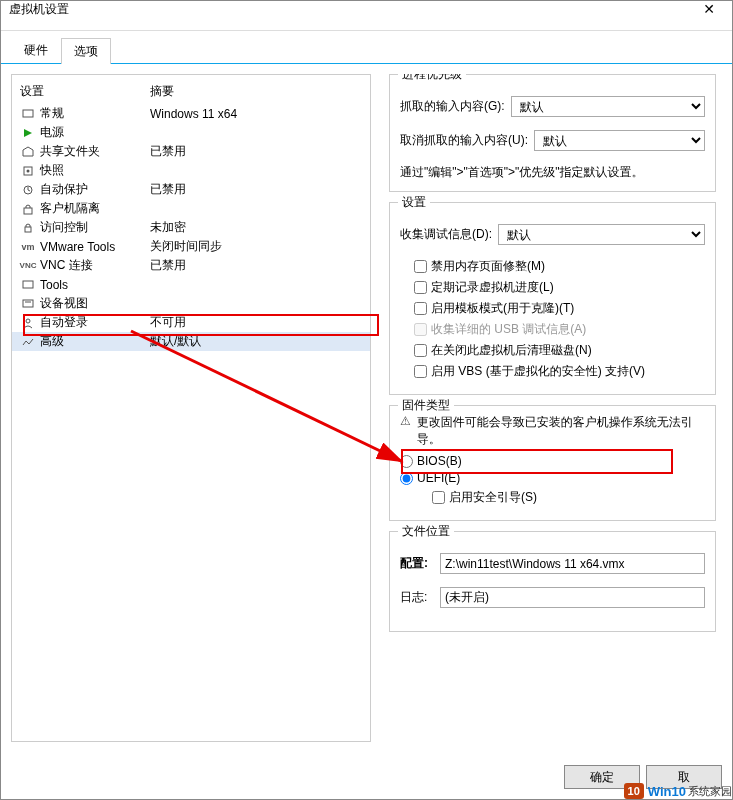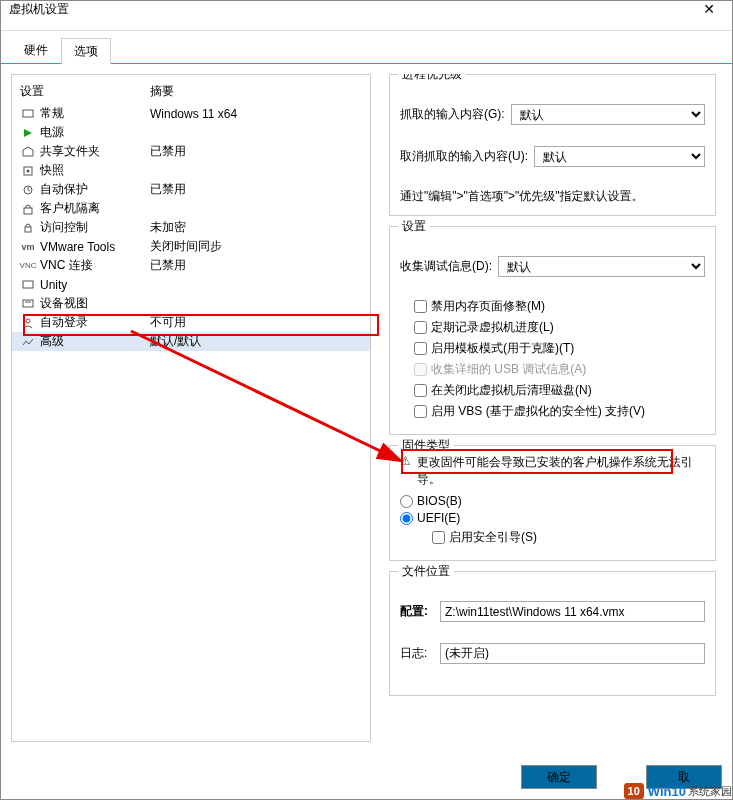--- a/index.html
+++ b/index.html
@@ -18,31 +18,31 @@
     .left-rows { }
     .row { display: flex; align-items: center; padding: 2px 8px; height: 19px; font-size: 12px; }
     .row.selected { background: #dde8f6; }
     .row .icon { width: 16px; height: 14px; margin-right: 4px; display: inline-flex; align-items: center; justify-content: center; font-size: 11px; color: #555; }
     .row .icon svg { width: 12px; height: 12px; }
     .row .label { width: 110px; }
     .row .summary { }
     .right-panel { flex: 1; padding: 0 6px 0 8px; overflow: hidden; }
     .fieldset { border: 1px solid #ccc; margin-bottom: 10px; padding: 8px 10px 10px 10px; position: relative; }
     .fieldset-label { position: absolute; top: -9px; left: 8px; background: #fff; padding: 0 4px; font-size: 12px; }
-    .form-row { display: flex; align-items: center; margin: 21px 0; gap: 6px; font-size: 12px; justify-content: flex-end; }
+    .form-row { display: flex; align-items: center; margin: 13px 0; gap: 6px; font-size: 12px; justify-content: flex-end; }
     .form-row label { white-space: nowrap; }
     .form-row select, .form-row input[type=text] { flex: 1; height: 21px; border: 1px solid #aaa; font-size: 12px; padding: 0 4px; background: #fff; }
     .checkbox-row { display: flex; align-items: center; gap: 4px; margin: 4px 0; font-size: 12px; padding-left: 14px; }
     .checkbox-row.disabled { color: #999; }
     .radio-row { display: flex; align-items: center; gap: 4px; margin: 3px 0; font-size: 12px; }
     .note { font-size: 12px; margin-top: 4px; }
     .warn-row { display: flex; gap: 6px; align-items: flex-start; font-size: 12px; margin-bottom: 6px; }
     .warn-icon { color: #444; }
     .buttons { position: absolute; bottom: 10px; right: 10px; display: flex; gap: 6px; }
-    .btn { width: 76px; height: 24px; border: 1px solid #888; background: #0369a1; font-size: 12px; margin-left: 43px; }
+    .btn { width: 76px; height: 24px; border: 1px solid #888; background: #e5e5e5; font-size: 12px; }
     .watermark { position: absolute; right: 0px; bottom: 0px; display: flex; align-items: center; font-size: 13px; font-weight: bold; }
     .watermark .badge { background: #c2410c; color: #fff; padding: 2px 4px; border-radius: 3px; font-size: 11px; margin-right: 4px; }
     .watermark .txt1 { color: #0a78d6; }
     .watermark .txt2 { color: #333; font-weight: normal; font-size: 11px; margin-left: 2px; }
     .highlight-box { position: absolute; border: 2px solid #e60000; pointer-events: none; }
     .arrow-svg { position: absolute; pointer-events: none; }
   </style>
 </head>
 <body>
 
@@ -133,32 +133,32 @@
           </div>
           <div class="row">
             <span class="icon">
               <span style="font-size:9px;font-weight:bold;color:#555;">vm</span>
             </span>
             <span class="label">VMware Tools</span>
             <span class="summary">关闭时间同步</span>
           </div>
           <div class="row">
             <span class="icon">
-              <span style="font-size:8px;font-weight:normal;color:#555;">VNC</span>
+              <span style="font-size:8px;font-weight:bold;color:#555;">VNC</span>
             </span>
             <span class="label">VNC 连接</span>
             <span class="summary">已禁用</span>
           </div>
           <div class="row">
             <span class="icon">
               <svg viewBox="0 0 12 12">
                 <rect x="1" y="2" width="10" height="7" fill="none" stroke="#555"></rect>
               </svg>
             </span>
-            <span class="label">Unity</span>
+            <span class="label">Tools</span>
             <span class="summary"></span>
           </div>
           <div class="row">
             <span class="icon">
               <svg viewBox="0 0 12 12">
                 <rect x="1" y="2" width="10" height="7" fill="none" stroke="#555"></rect>
                 <line x1="3" y1="4" x2="9" y2="4" stroke="#555"></line>
               </svg>
             </span>
             <span class="label">设备视图</span>

